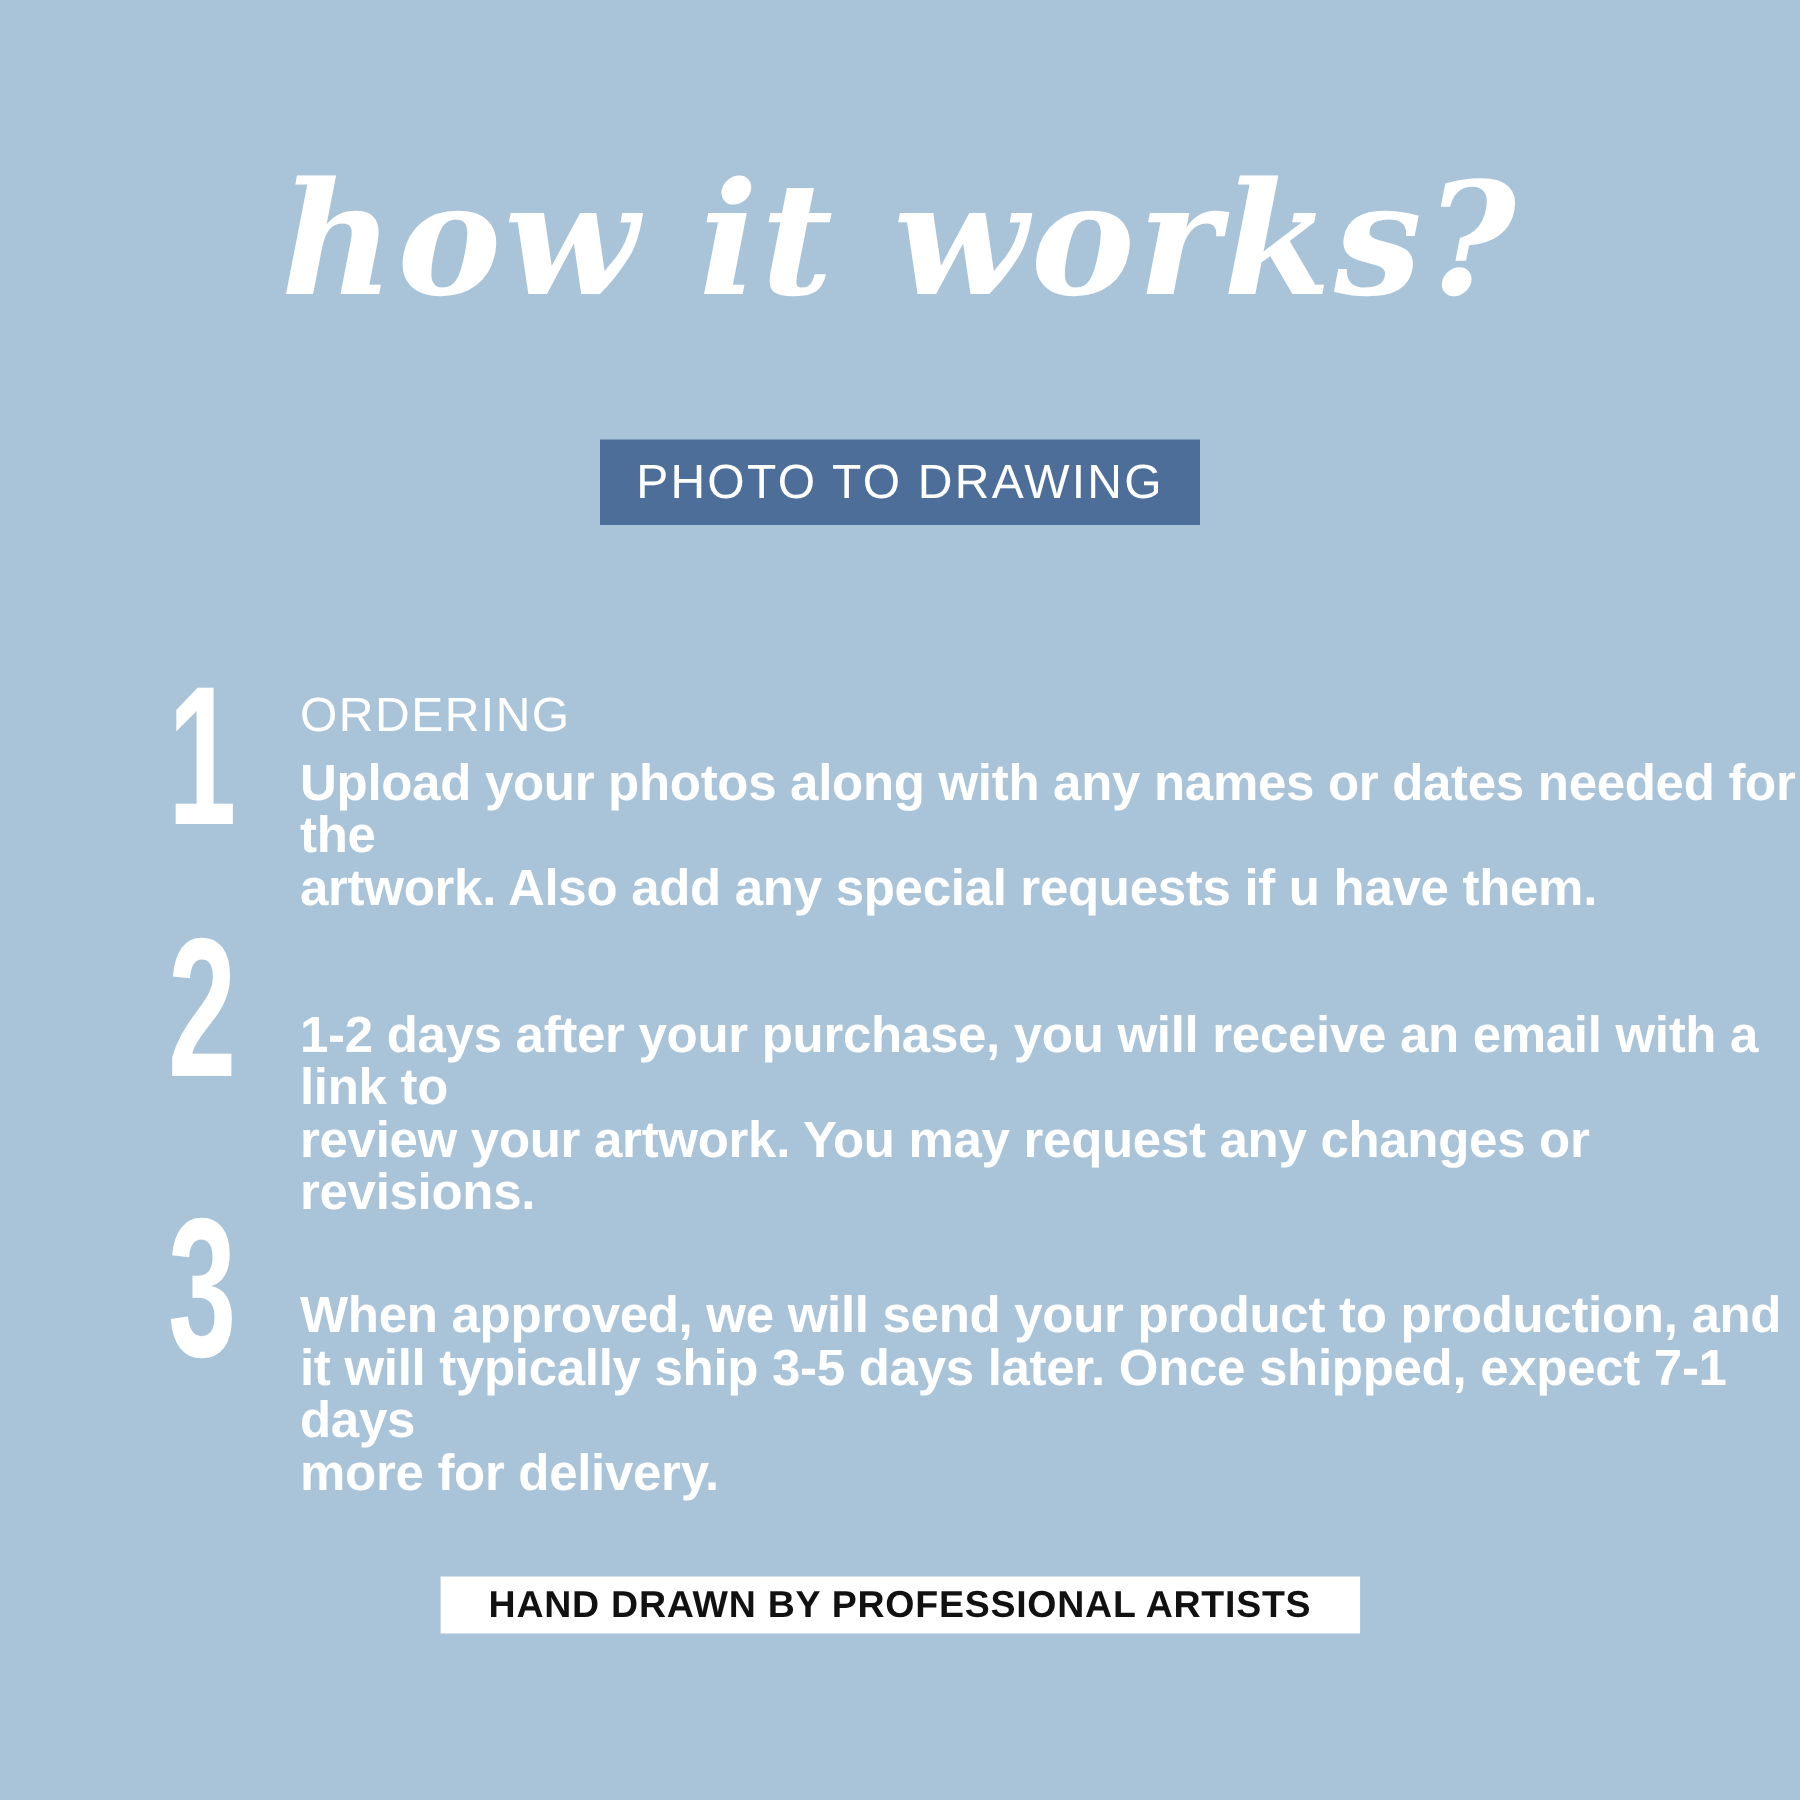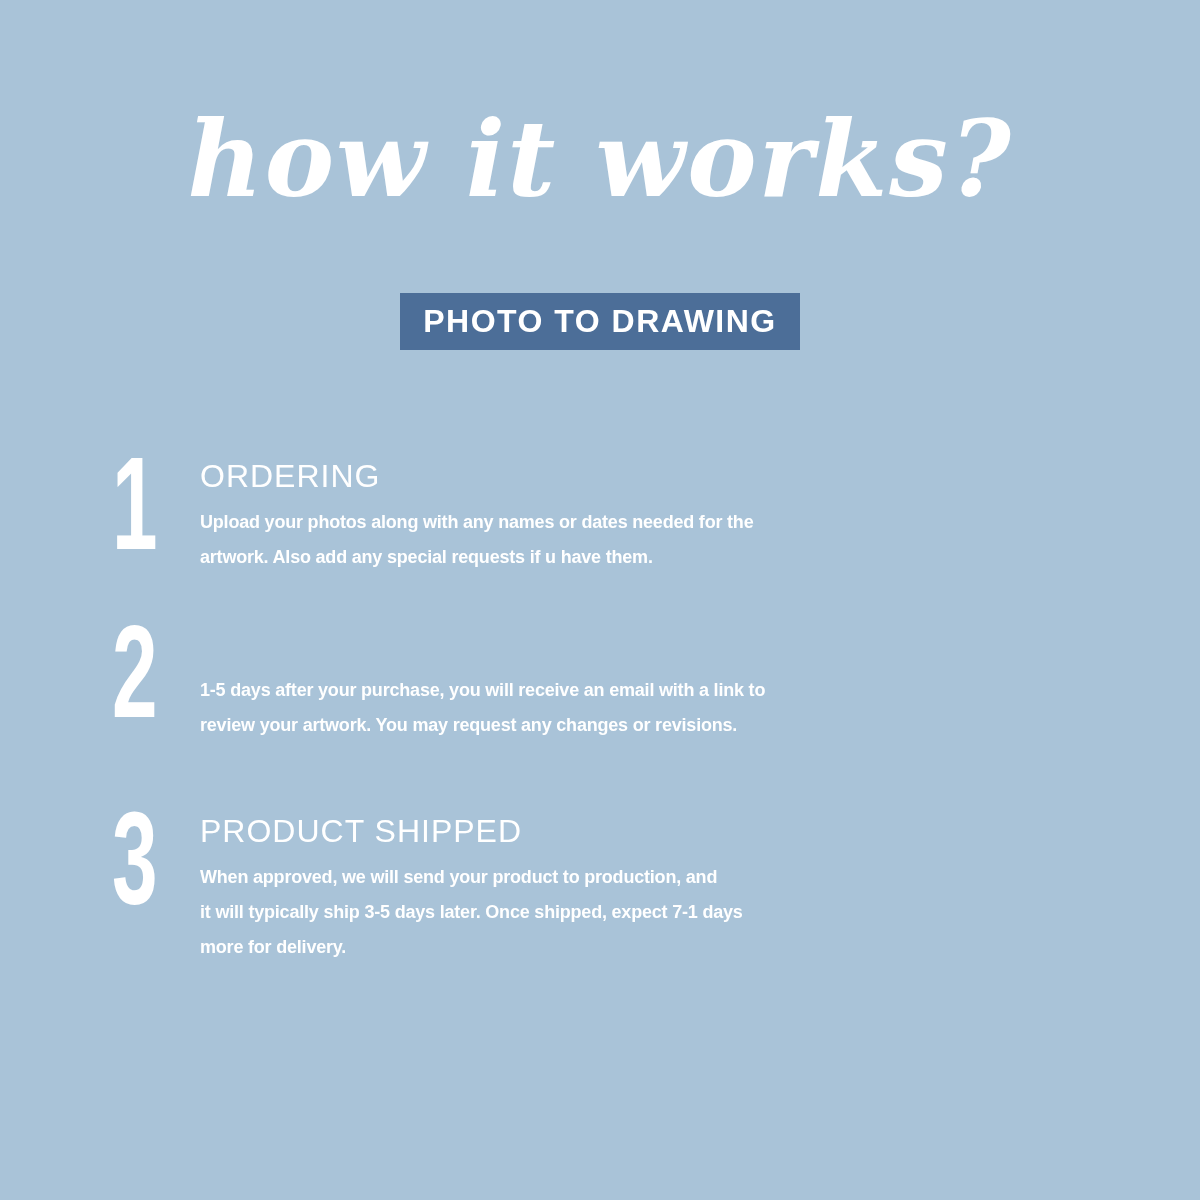--- a/index.html
+++ b/index.html
@@ -36,21 +36,21 @@
   
   .badge{
     position:absolute;
     top:293px;left:50%;
     transform:translateX(-50%);
     width:400px;height:57px;
     background:var(--accent);
     display:flex;align-items:center;justify-content:center;
     color:var(--ink);
     font-size:32px;
-    font-weight:700;
+    font-weight:400;
     letter-spacing:1.5px;
   }
   
   .step{position:absolute;left:0;width:1200px;height:170px;}
   .step-1{top:458px;}
   .step-2{top:626px;}
   .step-3{top:813px;}
   .step-number{
     position:absolute;
     left:112px;top:-20px;
@@ -67,21 +67,21 @@
     left:200px;top:0;
     font-size:32px;
     font-weight:400;
     letter-spacing:1px;
     color:var(--ink);
   }
   .step-body{
     position:absolute;
     left:200px;top:47px;
     width:1000px;
-    font-size:18px;
+    font-size:34px;
     font-weight:700;
     letter-spacing:-0.2px;
     line-height:35px;
     color:var(--ink);
     white-space:pre-line;
   }
   
   .footer-banner{
     position:absolute;
     top:1051px;left:50%;
@@ -108,26 +108,26 @@
 
   <div class="step step-1">
     <div class="step-number">1</div>
     <div class="step-heading">ORDERING</div>
     <div class="step-body">Upload your photos along with any names or dates needed for the
 artwork. Also add any special requests if u have them.</div>
   </div>
 
   <div class="step step-2">
     <div class="step-number">2</div>
-    <div class="step-body">1-5 days after your purchase, you will receive an email with a link to
+    <div class="step-body">1-2 days after your purchase, you will receive an email with a link to
 review your artwork. You may request any changes or revisions.</div>
   </div>
 
   <div class="step step-3">
     <div class="step-number">3</div>
-    <div class="step-heading">PRODUCT SHIPPED</div>
     <div class="step-body">When approved, we will send your product to production, and
 it will typically ship 3-5 days later. Once shipped, expect 7-1 days
 more for delivery.</div>
   </div>
 
+  <div class="footer-banner">HAND DRAWN BY PROFESSIONAL ARTISTS</div>
 
 </div>
 
 </body></html>

